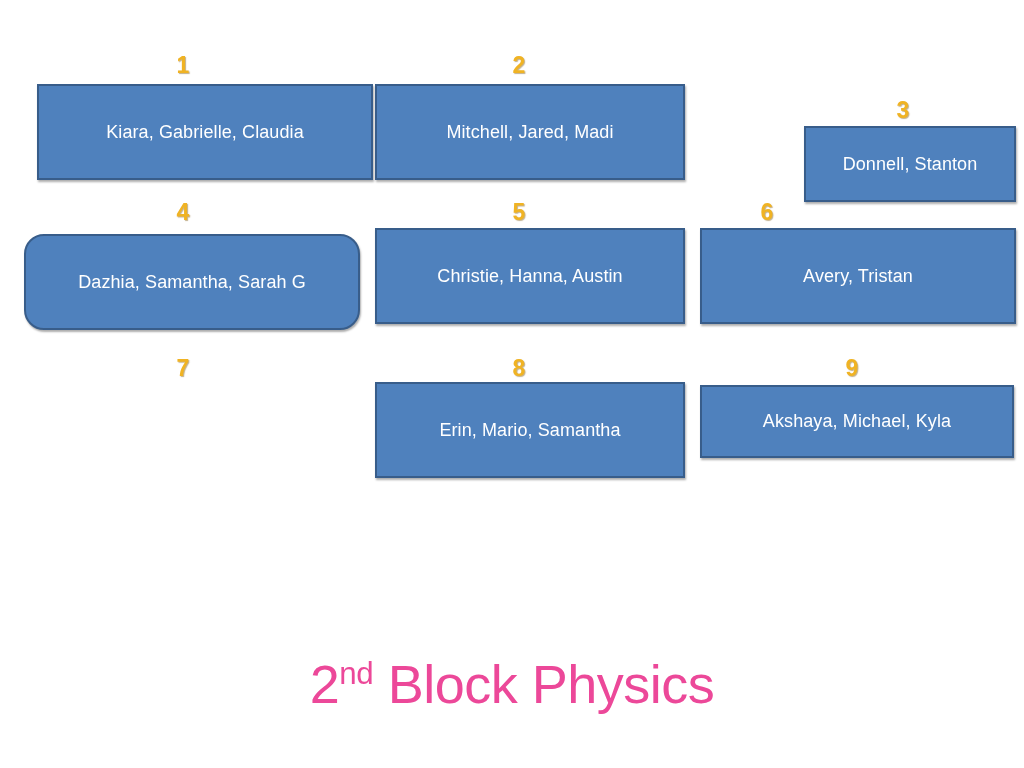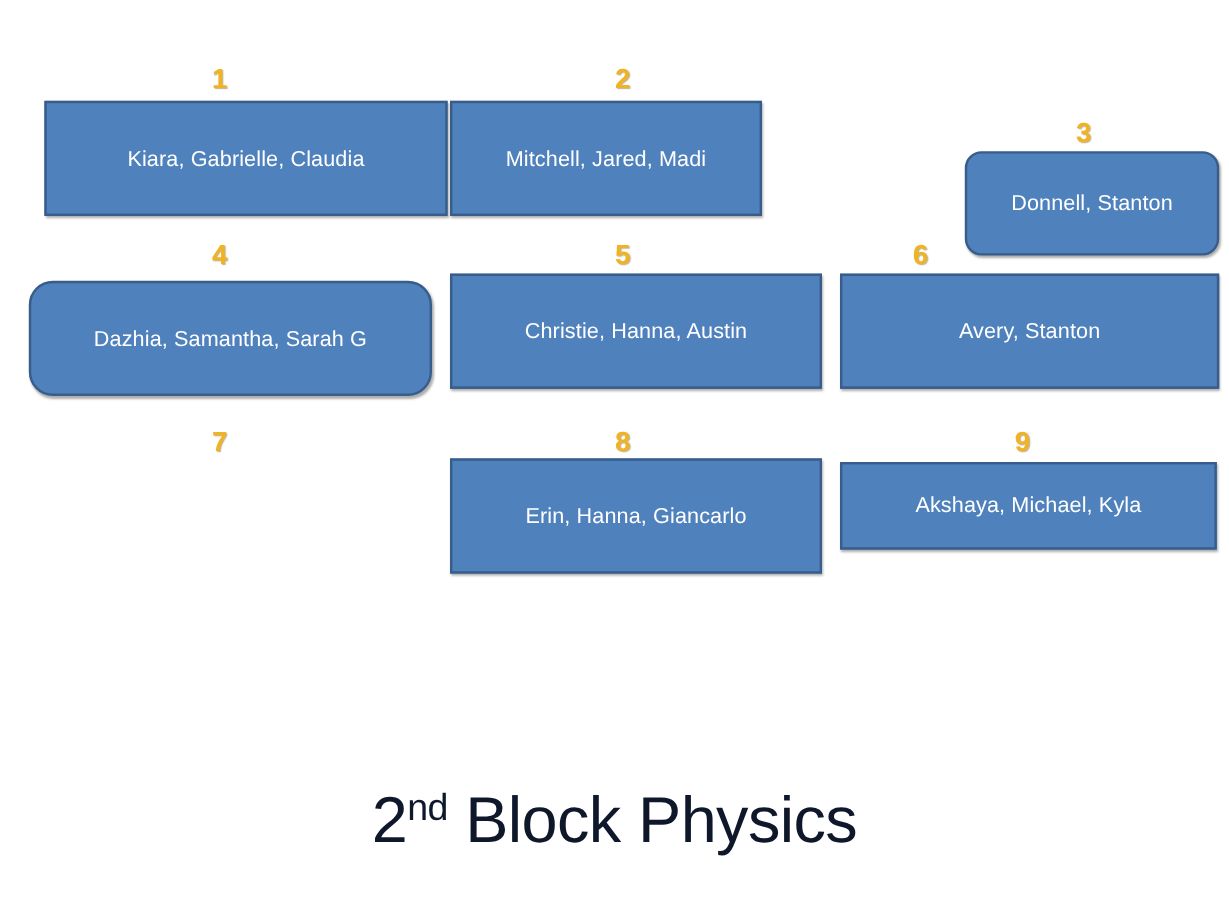--- a/index.html
+++ b/index.html
@@ -53,34 +53,34 @@
   }
 
   #slide-title {
     position: absolute;
     left: 0;
     top: 655px;
     width: 1024px;
     text-align: center;
     font-size: 54px;
     font-weight: 400;
-    color: #0f172a;
+    color: #ec4899;
     line-height: 1.1;
     letter-spacing: -0.5px;
   }
   #slide-title sup {
     font-size: 0.58em;
     vertical-align: super;
     line-height: 0;
   }
 
   
   .b1 { left: 24px;  top: 84px;  width: 336px; height: 96px; margin-left: 13px; }
-  .b2 { left: 375px; top: 84px;  width: 260px; height: 96px; }
-  .b3 { left: 804px; top: 126px; width: 212px; height: 87px; border-radius: 14px; }
+  .b2 { left: 375px; top: 84px;  width: 310px; height: 96px; }
+  .b3 { left: 804px; top: 126px; width: 212px; height: 76px; }
   .b4 { left: 24px;  top: 234px; width: 336px; height: 96px; border-radius: 20px; }
   .b5 { left: 375px; top: 228px; width: 310px; height: 96px; align-items: center; }
   .b6 { left: 700px; top: 228px; width: 316px; height: 96px; }
   .b7 { left: 24px;  top: 382px; width: 336px; height: 96px; }
   .b8 { left: 375px; top: 382px; width: 310px; height: 96px; }
   .b9 { left: 700px; top: 385px; width: 314px; height: 73px; }
 
   
   .n1 { left: 163px; top: 54px; }
   .n2 { left: 499px; top: 54px; }
@@ -117,28 +117,28 @@
     <span class="group-label">Dazhia, Samantha, Sarah G</span>
   </div>
 
   <div class="group-number n5">5</div>
   <div class="group-box b5">
     <span class="group-label">Christie, Hanna, Austin</span>
   </div>
 
   <div class="group-number n6">6</div>
   <div class="group-box b6">
-    <span class="group-label">Avery, Stanton</span>
+    <span class="group-label">Avery, Tristan</span>
   </div>
 
   <div class="group-number n7">7</div>
 
   <div class="group-number n8">8</div>
   <div class="group-box b8">
-    <span class="group-label">Erin, Hanna, Giancarlo</span>
+    <span class="group-label">Erin, Mario, Samantha</span>
   </div>
 
   <div class="group-number n9">9</div>
   <div class="group-box b9">
     <span class="group-label">Akshaya, Michael, Kyla</span>
   </div>
 
   <div id="slide-title"><span>2</span><sup>nd</sup><span> Block Physics</span></div>
 
 </div>

